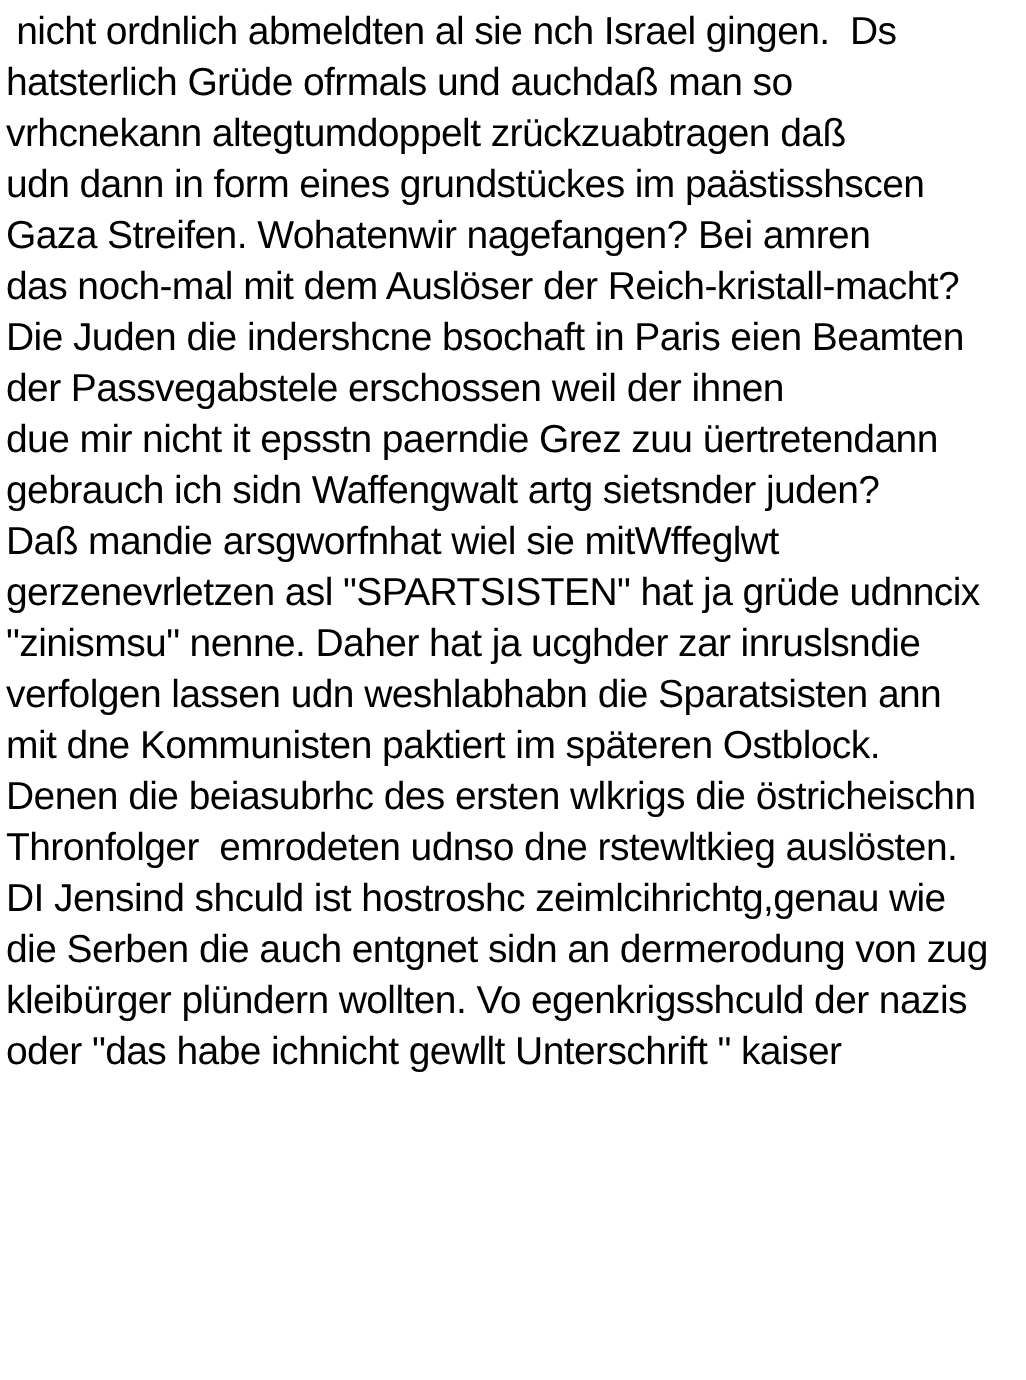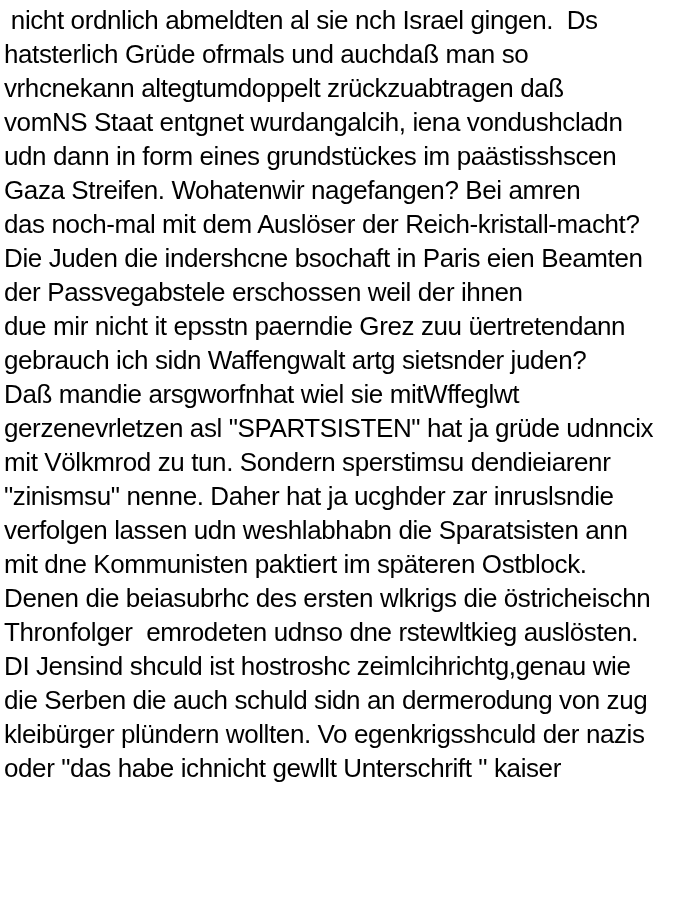--- a/index.html
+++ b/index.html
@@ -29,33 +29,31 @@
     height: 34px;
   }
 </style>
 </head>
 <body>
 
 <div class="text-document">
   <div class="text-line"> nicht ordnlich abmeldten al sie nch Israel gingen.  Ds</div>
   <div class="text-line">hatsterlich Grüde ofrmals und auchdaß man so</div>
   <div class="text-line">vrhcnekann altegtumdoppelt zrückzuabtragen daß</div>
-  <div class="text-line">vomNS Staat entgnet wurdangalcih, iena vondushcladn</div>
   <div class="text-line">udn dann in form eines grundstückes im paästisshscen</div>
   <div class="text-line">Gaza Streifen. Wohatenwir nagefangen? Bei amren</div>
   <div class="text-line">das noch-mal mit dem Auslöser der Reich-kristall-macht?</div>
   <div class="text-line">Die Juden die indershcne bsochaft in Paris eien Beamten</div>
   <div class="text-line">der Passvegabstele erschossen weil der ihnen</div>
   <div class="text-line">due mir nicht it epsstn paerndie Grez zuu üertretendann</div>
   <div class="text-line">gebrauch ich sidn Waffengwalt artg sietsnder juden?</div>
   <div class="text-line">Daß mandie arsgworfnhat wiel sie mitWffeglwt</div>
   <div class="text-line">gerzenevrletzen asl "SPARTSISTEN" hat ja grüde udnncix</div>
-  <div class="text-line">mit Völkmrod zu tun. Sondern sperstimsu dendieiarenr</div>
   <div class="text-line">"zinismsu" nenne. Daher hat ja ucghder zar inruslsndie</div>
   <div class="text-line">verfolgen lassen udn weshlabhabn die Sparatsisten ann</div>
   <div class="text-line">mit dne Kommunisten paktiert im späteren Ostblock.</div>
   <div class="text-line">Denen die beiasubrhc des ersten wlkrigs die östricheischn</div>
   <div class="text-line">Thronfolger  emrodeten udnso dne rstewltkieg auslösten.</div>
   <div class="text-line">DI Jensind shculd ist hostroshc zeimlcihrichtg,genau wie</div>
-  <div class="text-line">die Serben die auch schuld sidn an dermerodung von zug</div>
+  <div class="text-line">die Serben die auch entgnet sidn an dermerodung von zug</div>
   <div class="text-line">kleibürger plündern wollten. Vo egenkrigsshculd der nazis</div>
   <div class="text-line">oder "das habe ichnicht gewllt Unterschrift " kaiser</div>
 </div>
 
 </body></html>

